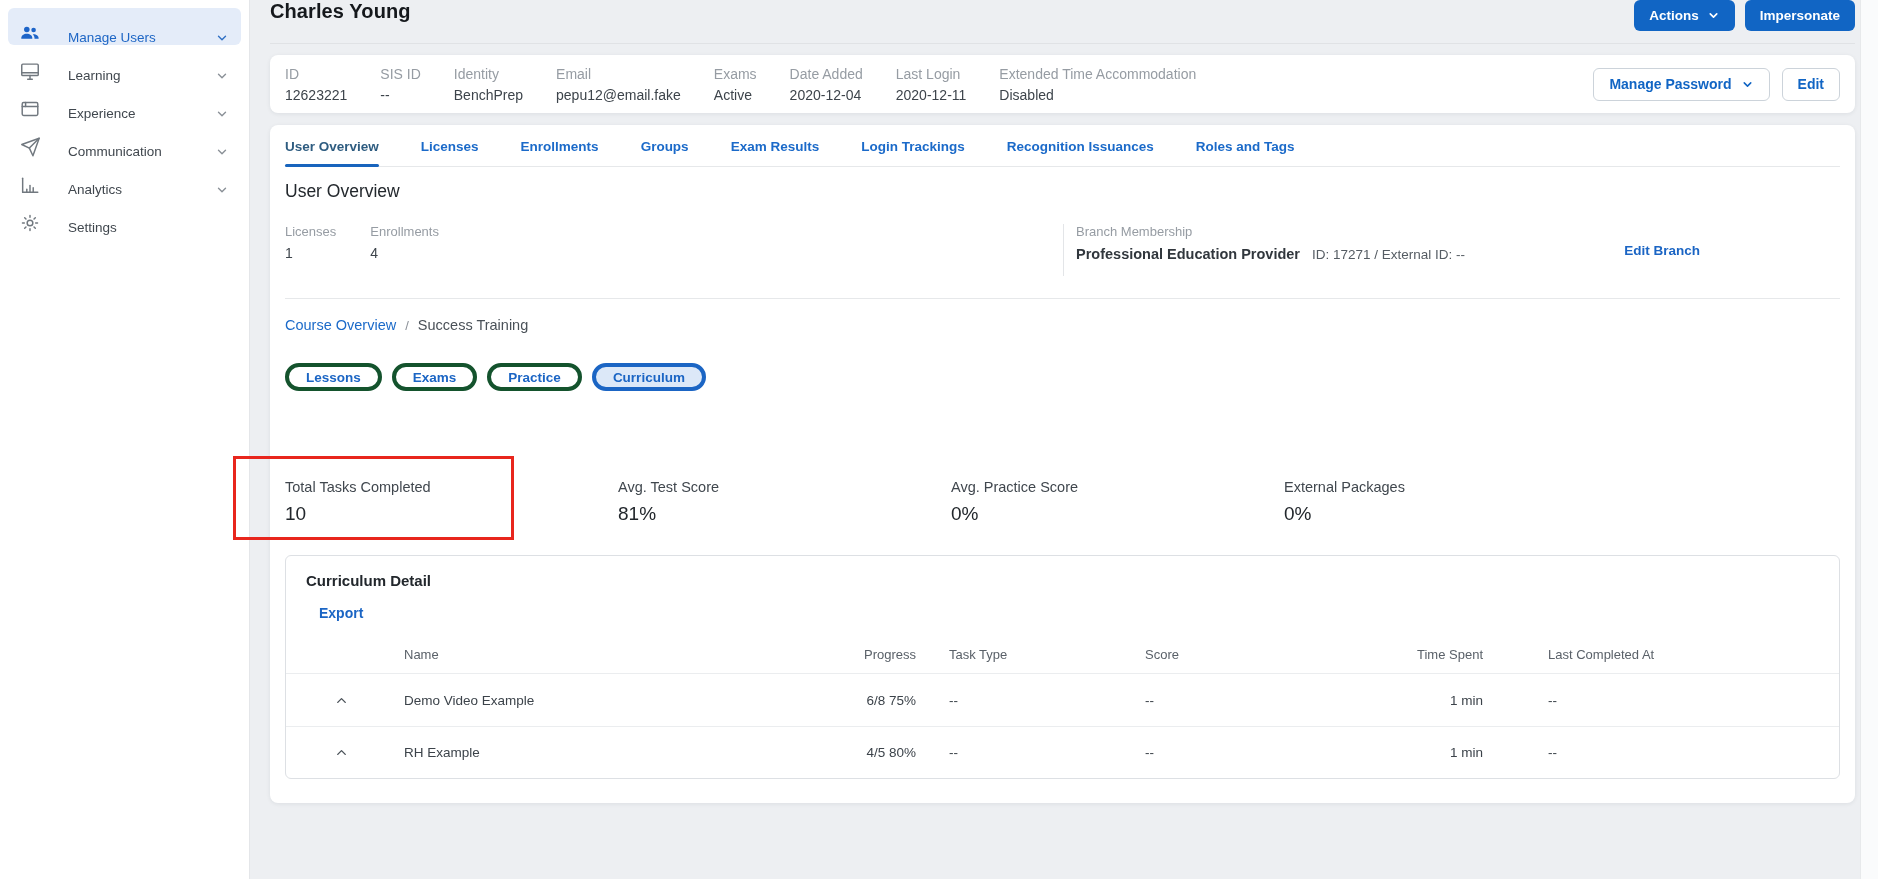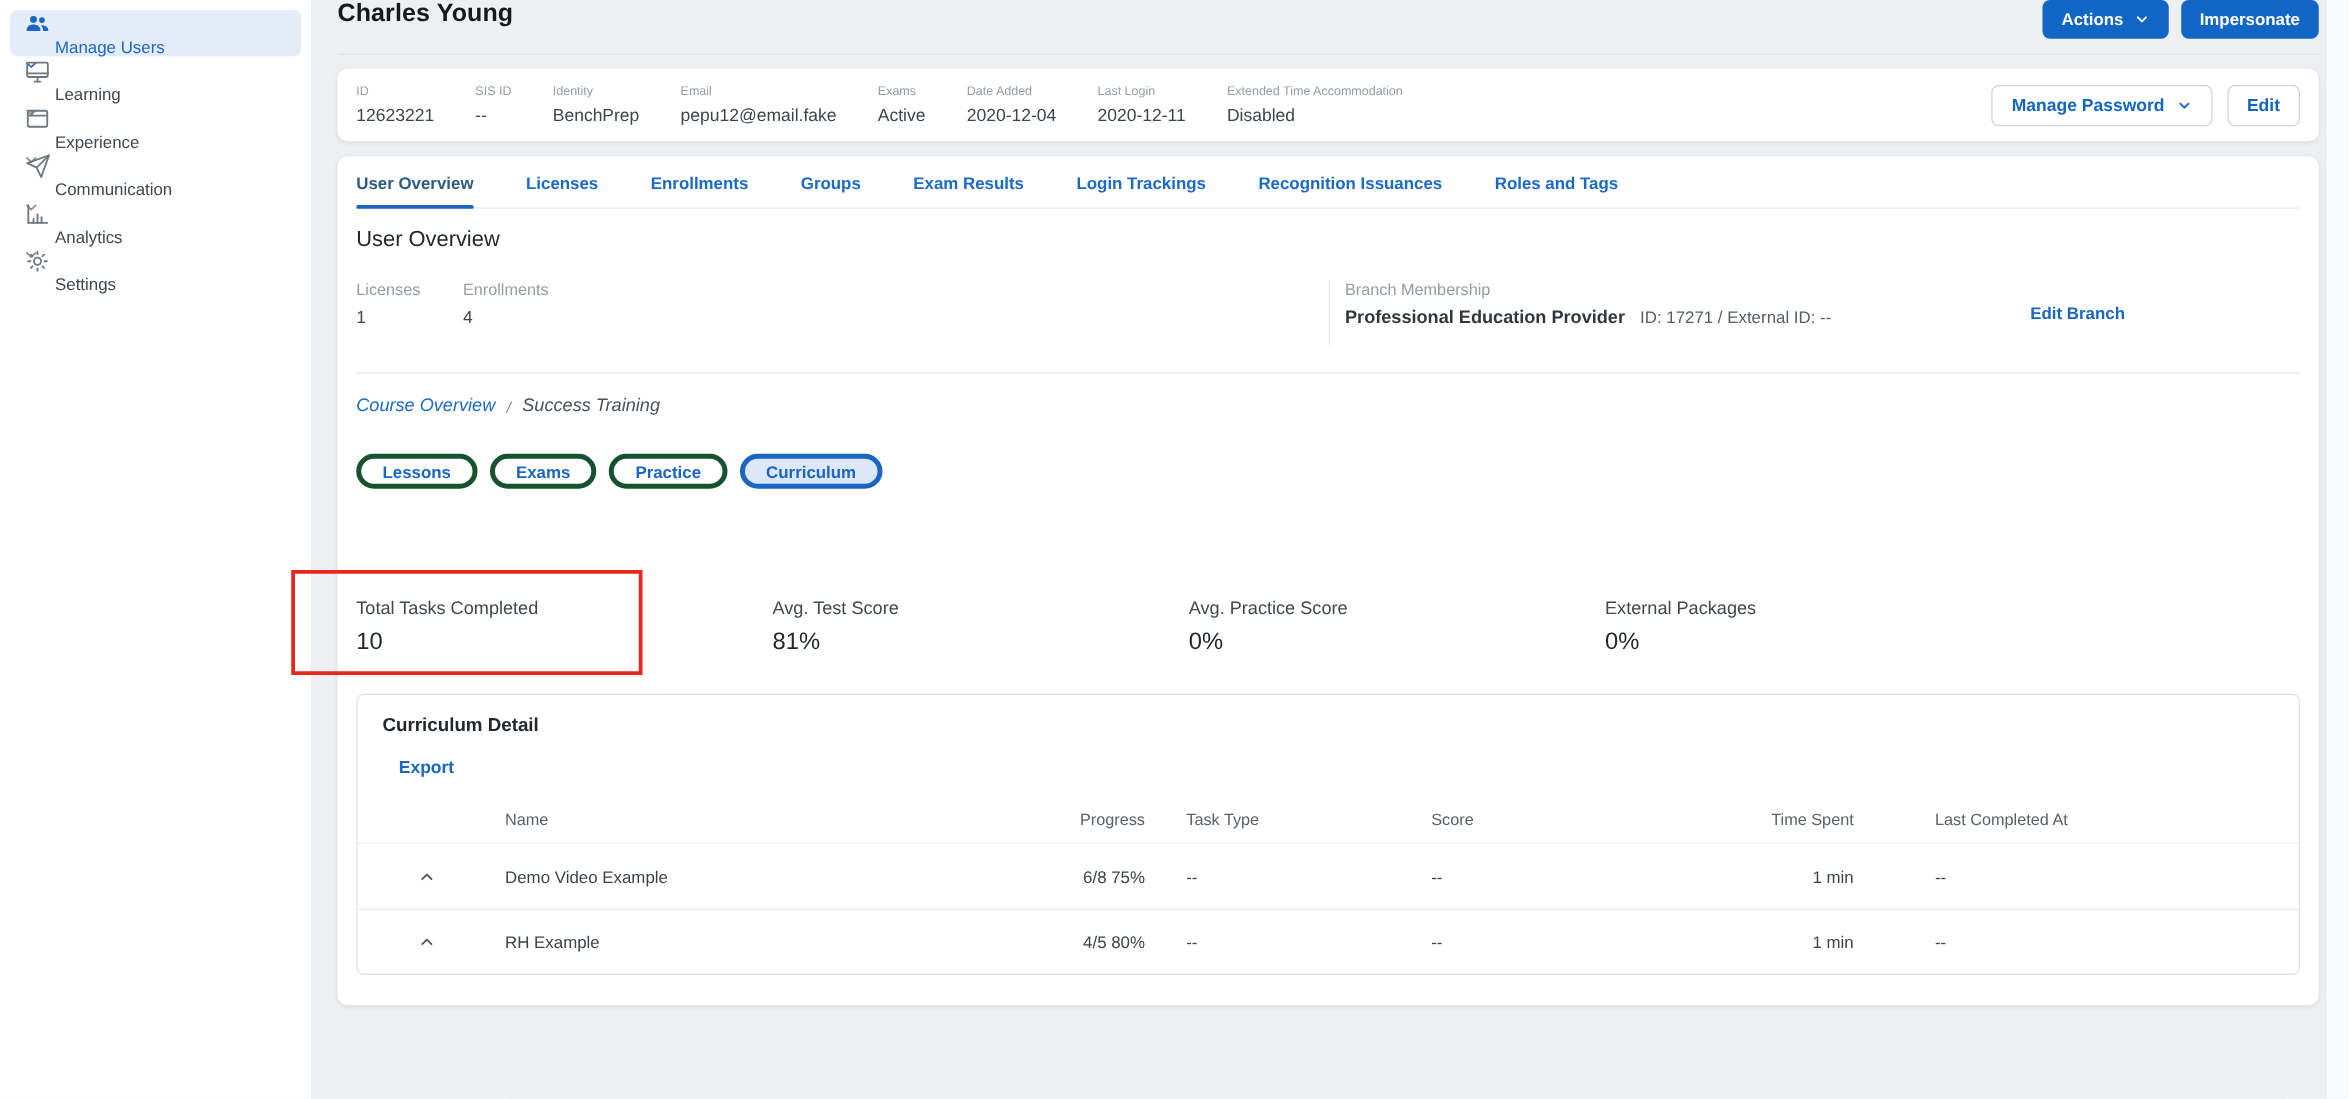--- a/index.html
+++ b/index.html
@@ -11,23 +11,23 @@
     position:relative;
   }
   .page { display:flex; width:1878px; height:879px; position:relative; }
 
   
   .sidebar {
     width:250px; min-width:250px; background:#ffffff;
     border-right:1px solid #e4e6e9; padding-top:8px; height:100%;
   }
   .side-item {
-    display:flex; align-items:flex-start; height:37px; margin:0 8px 1px 8px;
+    display:flex; align-items:flex-end; height:37px; margin:0 8px 1px 8px;
     padding:0 12px 0 10px; border-radius:6px; cursor:pointer;
-    color:#40474e; font-size:13.5px;flex-direction:column;
+    color:#40474e; font-size:13.5px;
   }
   .side-item .side-icon { width:24px; height:24px; display:flex; align-items:center; justify-content:center; color:#71787f; }
   .side-item .side-label { margin-left:26px; flex:1; }
   .side-item .side-chevron { color:#8a9097; display:flex; }
   .side-item.active { background:#e4ecf9; color:#1e66c5; font-weight:400; }
   .side-item.active .side-icon { color:#1d64c8; }
   .side-item.active .side-chevron { color:#2f6fc4; }
 
   
   .main { flex:1; padding:0 5px 0 20px; display:flex; flex-direction:column; }
@@ -49,21 +49,21 @@
   }
 
   .card { background:#fff; border-radius:8px; box-shadow:0 1px 4px rgba(25,35,45,.08); }
 
   
   .info-card {
     margin-top:11px; height:58px; display:flex; align-items:center;
     padding:0 15px; justify-content:space-between;
   }
   .info-fields { display:flex; gap:33px; }
-  .field-label { font-size:10px; color:#969ca3; margin-bottom:5px; white-space:nowrap; }
+  .field-label { font-size:14px; color:#969ca3; margin-bottom:5px; white-space:nowrap; }
   .field-value { font-size:14px; color:#3d444b; white-space:nowrap; }
   .info-actions { display:flex; gap:12px; align-items:flex-end; }
 
   
   .main-card { margin-top:12px; margin-bottom:24px; padding:0 15px 24px 15px; }
 
   .tabs { display:flex; gap:42px; border-bottom:1px solid #e6e8ea; }
   .tab {
     position:relative; padding:14px 0 12px 0; font-size:13.5px; font-weight:700;
     color:#1b6ac9; cursor:pointer; white-space:nowrap;
@@ -83,21 +83,21 @@
   .branch-block { flex:1; border-left:1px solid #e3e5e8; padding-left:12px; display:flex; }
   .branch-main { }
   .branch-label { font-size:13px; color:#969ca3; }
   .branch-value-row { margin-top:7px; display:flex; align-items:baseline; }
   .branch-name { font-size:14.5px; font-weight:600; color:#31373d; }
   .branch-ids { font-size:13.5px; color:#555c63; margin-left:12px; }
   .branch-edit { margin-left:auto; margin-right:140px; align-self:center; font-size:13.5px; font-weight:700; color:#1b65c4; cursor:pointer; }
 
   .section-divider { border:none; border-top:1px solid #e6e8ea; margin-top:22px; }
 
-  .breadcrumb { margin-top:18px; font-size:14.5px; display:flex; align-items:flex-end;font-style:italic; }
+  .breadcrumb { margin-top:18px; font-size:14.5px; display:flex; align-items:flex-end; }
   .breadcrumb .bc-parent { color:#1b6ac9; cursor:pointer; }
   .breadcrumb .bc-sep { color:#8a9097; margin:0 9px; font-size:13px; }
   .breadcrumb .bc-current { color:#4a5158; }
 
   .pills { margin-top:30px; display:flex; gap:10px; }
   .pill {
     font-size:13.5px; font-weight:700; color:#1b65c4; border:4px solid #14532d;
     border-radius:15px; height:28px; padding:0 17px; display:flex; align-items:center;
     background:#fff; cursor:pointer; font-family:inherit;
   }

